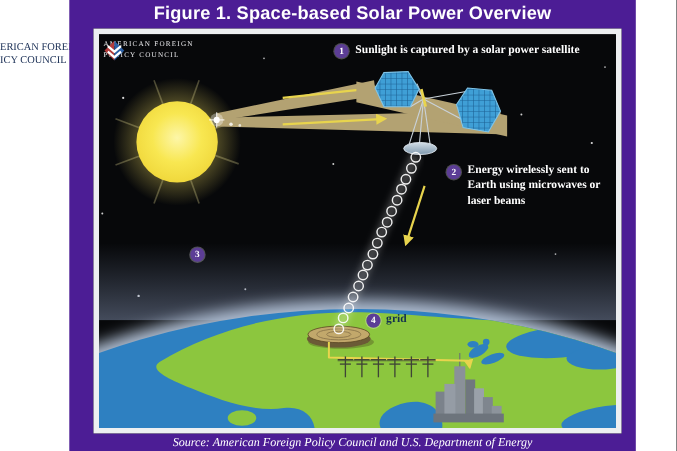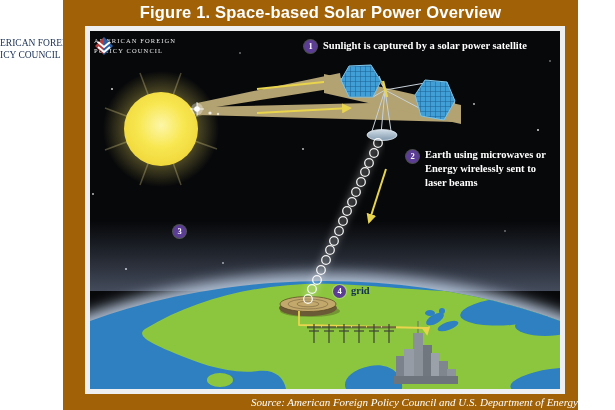--- a/index.html
+++ b/index.html
@@ -7,21 +7,21 @@
     width:615px;height:410px;overflow:hidden;position:relative;
     background:#ffffff;font-family:"Liberation Sans",sans-serif;
   }
   .side-org{
     position:absolute;left:0;top:38px;color:#21355a;
     font-family:"Liberation Serif",serif;font-size:9.5px;line-height:11.5px;
     white-space:nowrap;
   }
   .panel{
     position:absolute;left:63px;top:0;width:515px;height:410px;
-    background:#a16207;
+    background:#4c1d95;
   }
   .panel-title{
     position:absolute;top:3px;left:0;right:0;text-align:center;
     color:#ffffff;font-weight:bold;font-size:16.5px;letter-spacing:.2px;
   }
   .canvas-frame{
     position:absolute;left:22px;top:26px;width:470px;height:358px;
     border:5px solid #edeff1;background:#07080a;
   }
   .canvas{position:relative;width:470px;height:358px;overflow:hidden;}
@@ -36,21 +36,21 @@
     background:#5c3d96;box-shadow:0 0 0 1px rgba(255,255,255,.28);
     color:#fff;font:bold 8.5px/13px "Liberation Serif",serif;text-align:center;
   }
   .ann{
     position:absolute;color:#ffffff;
     font:bold 10.5px/14px "Liberation Serif",serif;
   }
   .ann div{white-space:nowrap;}
   .ann--dark{color:#12304f;line-height:16px;}
   .footer{
-    position:absolute;bottom:2px;left:0;right:0;text-align:right;
+    position:absolute;bottom:2px;left:0;right:0;text-align:center;
     color:#ffffff;font:italic 11px "Liberation Serif",serif;
   }
 </style>
 </head>
 <body>
 
 <div class="side-org">
   <div>ERICAN FOREIGN</div>
   <div>ICY COUNCIL</div>
 </div>
@@ -282,22 +282,22 @@
         </div>
       </div>
 
       <div class="step-badge" style="left:214px;top:9px">1</div>
       <div class="ann" style="left:233px;top:8px">
         <div>Sunlight is captured by a solar power satellite</div>
       </div>
 
       <div class="step-badge" style="left:316px;top:119px">2</div>
       <div class="ann" style="left:335px;top:117px">
+        <div>Energy wirelessly sent to</div>
         <div>Earth using microwaves or</div>
-        <div>Energy wirelessly sent to</div>
         <div>laser beams</div>
       </div>
 
       <div class="step-badge" style="left:83px;top:194px">3</div>
 
       <div class="step-badge" style="left:243px;top:254px">4</div>
       <div class="ann ann--dark" style="left:261px;top:252px">
         <div>grid</div>
       </div>
 

